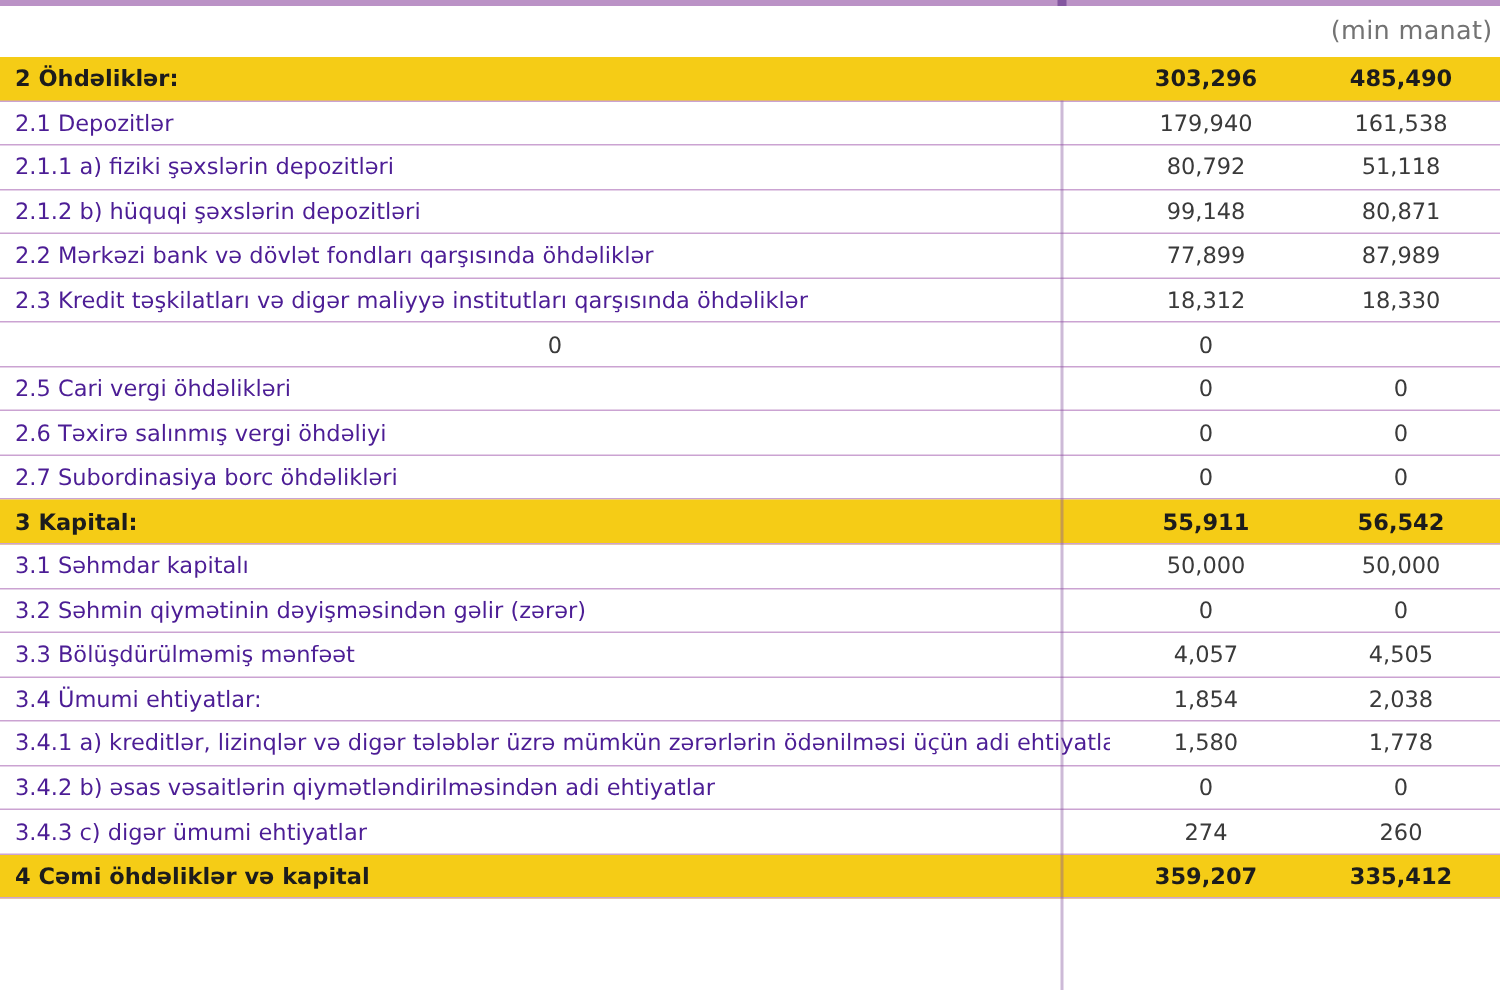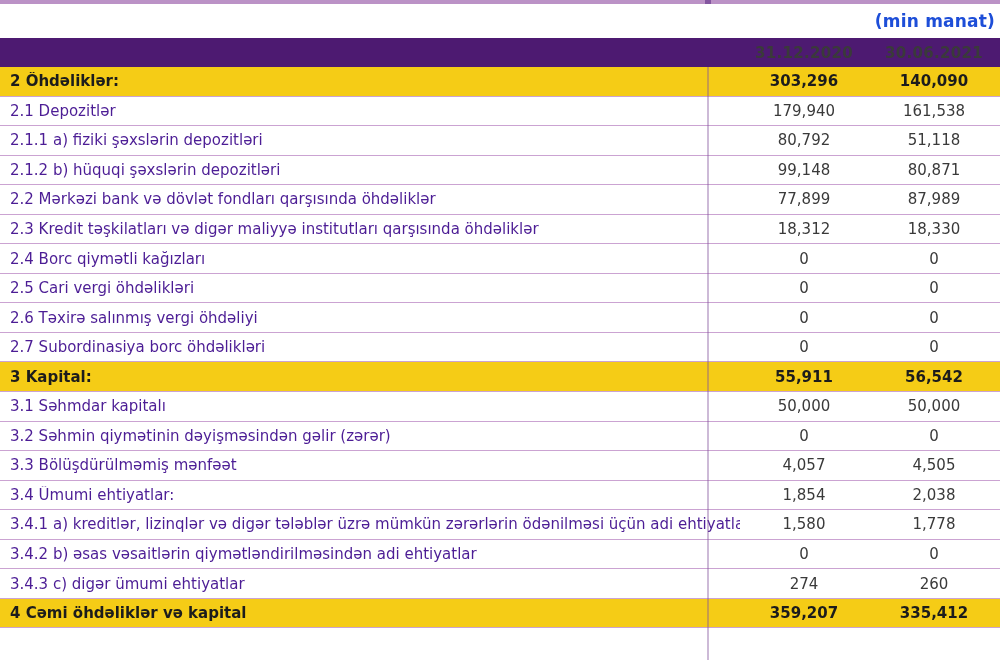--- a/index.html
+++ b/index.html
@@ -17,23 +17,22 @@
     background: #BB92C6;
   }
   .top-tick {
     position: absolute; left: 705px; top: 0;
     width: 6px; height: 4px;
     background: #8456A0;
   }
 
   .unit-note {
     position: absolute; top: 11px; right: 5px;
-    font-size: 17px; color: #1d4ed8;
+    font-size: 17px; color: #737373;
     letter-spacing: 0.2px;
-    font-weight: bold;
   }
 
   .table { position: absolute; left: 0; top: 38px; width: 1000px; }
 
   .trow {
     display: grid;
     grid-template-columns: 740px 128px 132px;
     align-items: center;
     height: 29.55px;
     box-sizing: border-box;
@@ -88,30 +87,25 @@
 
 <div class="page">
 
   <div class="top-rule">
     <div class="top-tick"></div>
   </div>
 
   <div class="unit-note">(min manat)</div>
 
   <div class="table">
-    <div class="trow thead">
-      <div class="cell label"></div>
-      <div class="cell num">31.12.2020</div>
-      <div class="cell num">30.06.2021</div>
-    </div>
     <div id="tbody">
         <div class="trow section">
           <div class="cell label">2 Öhdəliklər:</div>
           <div class="cell num">303,296</div>
-          <div class="cell num">140,090</div>
+          <div class="cell num">485,490</div>
         </div>
         <div class="trow item">
           <div class="cell label">2.1 Depozitlər</div>
           <div class="cell num">179,940</div>
           <div class="cell num">161,538</div>
         </div>
         <div class="trow item">
           <div class="cell label">2.1.1 a) fiziki şəxslərin depozitləri</div>
           <div class="cell num">80,792</div>
           <div class="cell num">51,118</div>
@@ -125,21 +119,20 @@
           <div class="cell label">2.2 Mərkəzi bank və dövlət fondları qarşısında öhdəliklər</div>
           <div class="cell num">77,899</div>
           <div class="cell num">87,989</div>
         </div>
         <div class="trow item">
           <div class="cell label">2.3 Kredit təşkilatları və digər maliyyə institutları qarşısında öhdəliklər</div>
           <div class="cell num">18,312</div>
           <div class="cell num">18,330</div>
         </div>
         <div class="trow item">
-          <div class="cell label">2.4 Borc qiymətli kağızları</div>
           <div class="cell num">0</div>
           <div class="cell num">0</div>
         </div>
         <div class="trow item">
           <div class="cell label">2.5 Cari vergi öhdəlikləri</div>
           <div class="cell num">0</div>
           <div class="cell num">0</div>
         </div>
         <div class="trow item">
           <div class="cell label">2.6 Təxirə salınmış vergi öhdəliyi</div>

